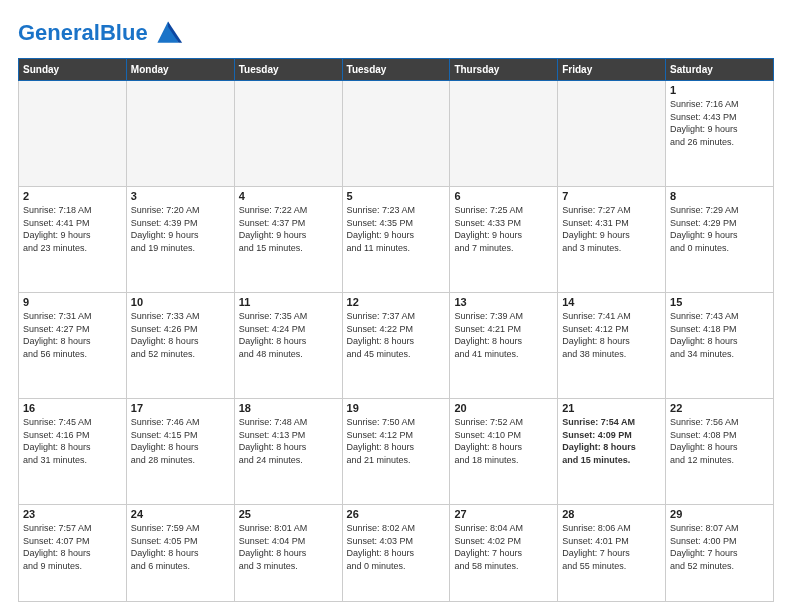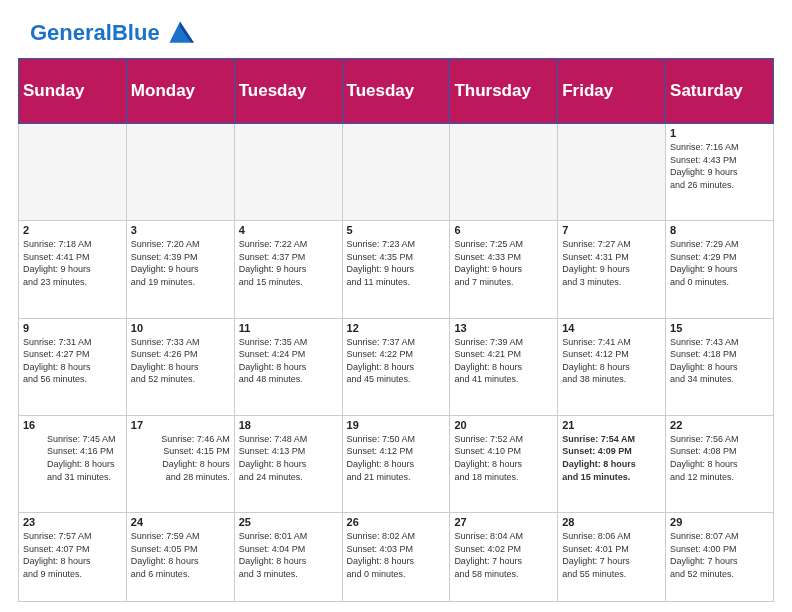--- a/index.html
+++ b/index.html
@@ -56,25 +56,25 @@
       color: #444;
     }
     .calendar {
       flex: 1;
       border: 1px solid #ccc;
       border-collapse: collapse;
       width: 100%;
       table-layout: fixed;
     }
     .calendar thead tr th {
-      background: #be185d;
+      background: #404040;
       color: #fff;
-      font-size: 17px;
+      font-size: 10px;
       font-weight: bold;
-      padding: 22px 4px;
+      padding: 5px 4px;
       text-align: left;
       border: 1px solid #1565b0;
     }
     .calendar tbody tr td {
       border: 1px solid #ccc;
       vertical-align: top;
       padding: 3px 4px;
       font-size: 9.5px;
       color: #333;
       height: 78px;
@@ -98,21 +98,21 @@
       color: #333;
       line-height: 1.4;
     }
   </style>
 </head>
 <body>
 
 <div class="page">
   <div class="header">
     <div class="logo">
-      <div style="display:flex;align-items:center;margin-left:12px;">
+      <div style="display:flex;align-items:center;">
         <span class="logo-text">
           <span>General</span><span style="color:#1a73c8;font-weight:bold;">Blue</span>
         </span>
         <svg class="logo-icon" viewBox="0 0 40 34" xmlns="http://www.w3.org/2000/svg">
           <polygon points="8,28 20,4 32,28" fill="#1a73c8"></polygon>
           <polygon points="20,4 36,28 32,28 20,10" fill="#0d47a1"></polygon>
         </svg>
       </div>
     </div>
     <div class="title-block">
@@ -247,28 +247,28 @@
             <span class="day-num">15</span>
             <div class="day-info" style="white-space: pre-line;">Sunrise: 7:43 AM
 Sunset: 4:18 PM
 Daylight: 8 hours
 and 34 minutes.</div>
           </td>
         </tr>
         <tr>
           <td>
             <span class="day-num">16</span>
-            <div class="day-info" style="white-space: pre-line; margin-left: 24px;">Sunrise: 7:45 AM
+            <div class="day-info" style="white-space: pre-line;">Sunrise: 7:45 AM
 Sunset: 4:16 PM
 Daylight: 8 hours
 and 31 minutes.</div>
           </td>
           <td>
             <span class="day-num">17</span>
-            <div class="day-info" style="white-space: pre-line; text-align: right;">Sunrise: 7:46 AM
+            <div class="day-info" style="white-space: pre-line;">Sunrise: 7:46 AM
 Sunset: 4:15 PM
 Daylight: 8 hours
 and 28 minutes.</div>
           </td>
           <td>
             <span class="day-num">18</span>
             <div class="day-info" style="white-space: pre-line;">Sunrise: 7:48 AM
 Sunset: 4:13 PM
 Daylight: 8 hours
 and 24 minutes.</div>

